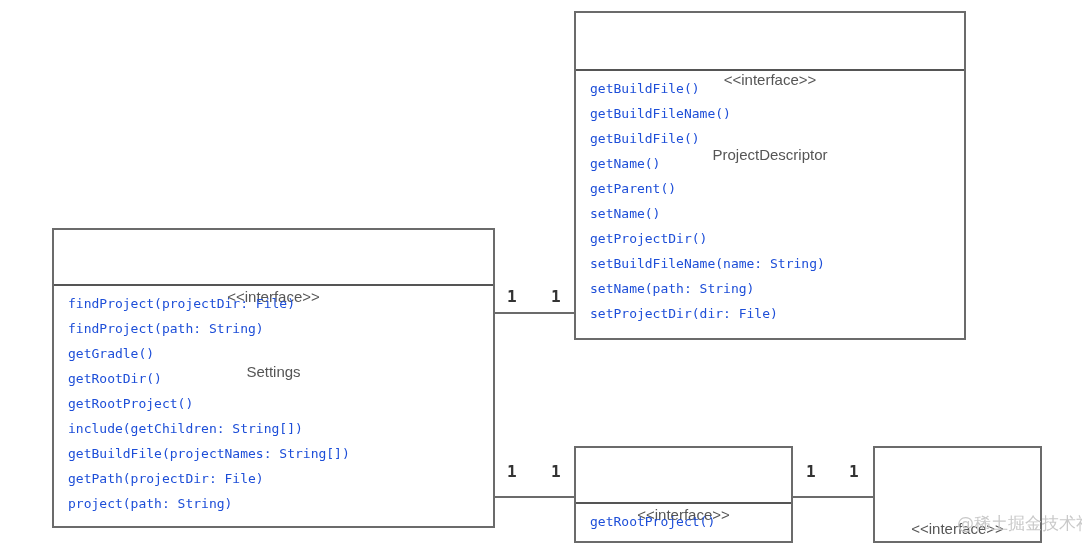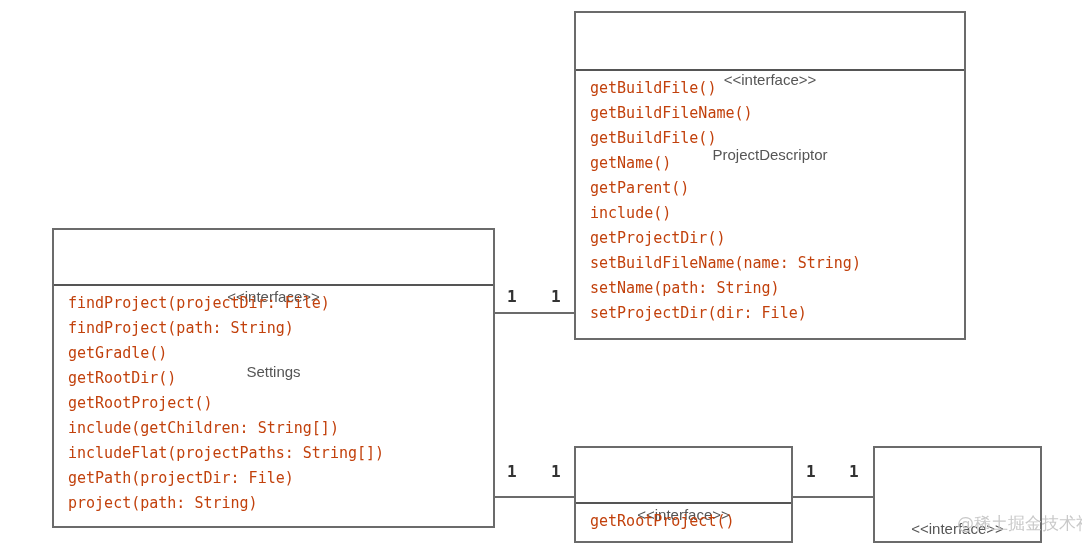--- a/index.html
+++ b/index.html
@@ -45,23 +45,23 @@
   .uml-name {
     display: block;
     letter-spacing: 0px;
   }
   .uml-members {
     box-sizing: border-box;
     padding: 5px 0 5px 14px;
     background: #ffffff;
   }
   .uml-member {
-    color: #c2410c;
+    color: #1d4ed8;
     font-family: "DejaVu Sans Mono", monospace;
-    font-size: 15px;
+    font-size: 13px;
     line-height: 25px;
     white-space: pre;
   }
   .conn-line {
     position: absolute;
     background: #6b6b6b;
   }
   .conn-h {
     height: 2px;
   }
@@ -105,41 +105,41 @@
     <div class="uml-header" style="height:58px;">
       <span class="uml-stereotype">&lt;&lt;interface&gt;&gt;</span>
       <span class="uml-name">ProjectDescriptor</span>
     </div>
     <div class="uml-members">
       <div class="uml-member">getBuildFile()</div>
       <div class="uml-member">getBuildFileName()</div>
       <div class="uml-member">getBuildFile()</div>
       <div class="uml-member">getName()</div>
       <div class="uml-member">getParent()</div>
-      <div class="uml-member">include()</div>
+      <div class="uml-member">setName()</div>
       <div class="uml-member">getProjectDir()</div>
       <div class="uml-member">setBuildFileName(name: String)</div>
       <div class="uml-member">setName(path: String)</div>
       <div class="uml-member">setProjectDir(dir: File)</div>
     </div>
   </div>
 
   <div class="uml-class" style="left:52px; top:228px; width:443px; height:300px;">
     <div class="uml-header" style="height:56px;">
       <span class="uml-stereotype">&lt;&lt;interface&gt;&gt;</span>
       <span class="uml-name">Settings</span>
     </div>
     <div class="uml-members">
       <div class="uml-member">findProject(projectDir: File)</div>
       <div class="uml-member">findProject(path: String)</div>
       <div class="uml-member">getGradle()</div>
       <div class="uml-member">getRootDir()</div>
       <div class="uml-member">getRootProject()</div>
       <div class="uml-member">include(getChildren: String[])</div>
-      <div class="uml-member">includeFlat(projectPaths: String[])</div>
+      <div class="uml-member">getBuildFile(projectNames: String[])</div>
       <div class="uml-member">getPath(projectDir: File)</div>
       <div class="uml-member">project(path: String)</div>
     </div>
   </div>
 
   <div class="uml-class" style="left:574px; top:446px; width:219px; height:97px;">
     <div class="uml-header" style="height:56px;">
       <span class="uml-stereotype">&lt;&lt;interface&gt;&gt;</span>
       
     </div>

